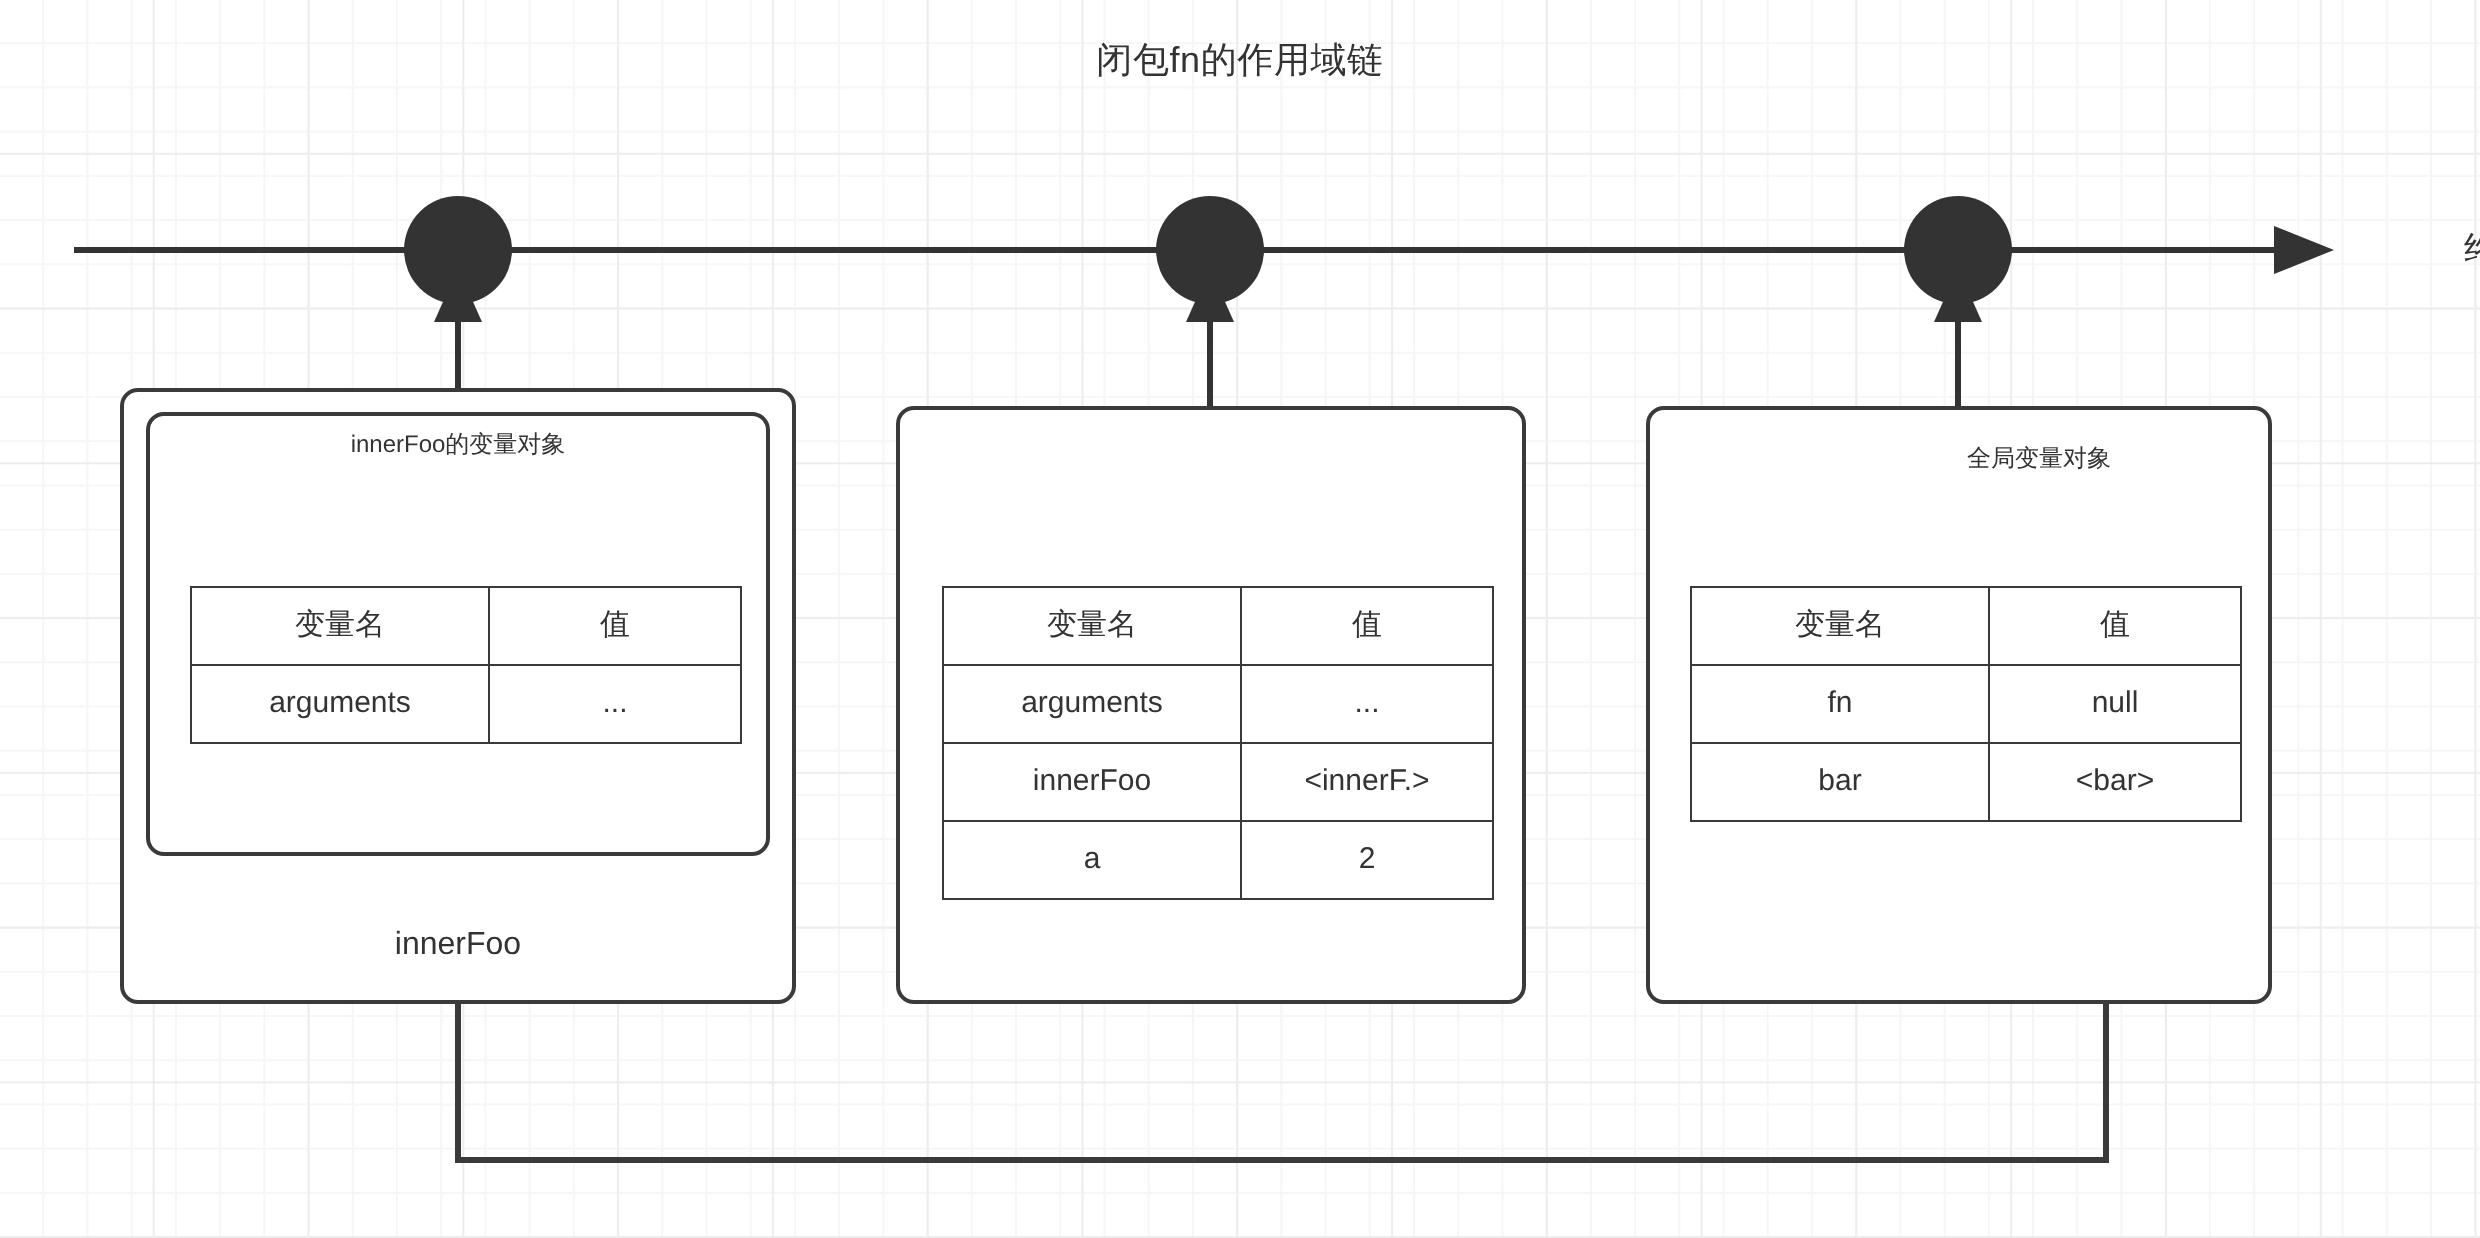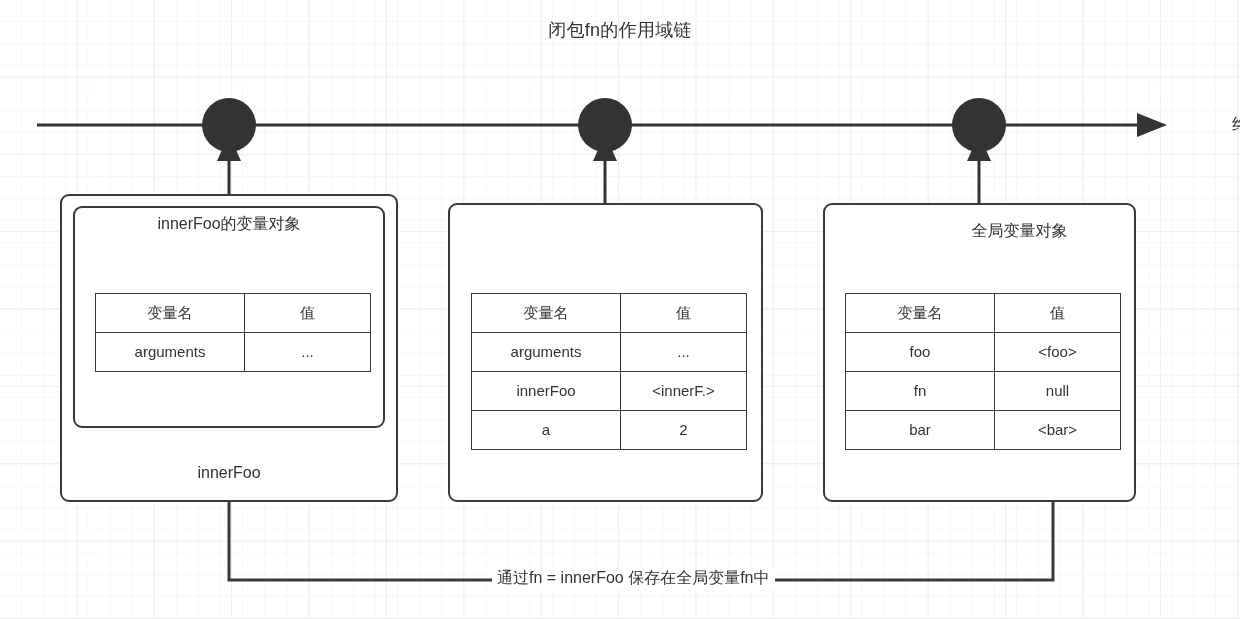--- a/index.html
+++ b/index.html
@@ -64,21 +64,21 @@
     box-sizing: border-box;
     border: 2px solid #3a3a3a;
     border-radius: 9px;
     background: #ffffff;
   }
   .box-title {
     position: absolute;
     left: 0;
     width: 100%;
     text-align: center;
-    font-size: 16px;
+    font-size: 12px;
     color: #333333;
   }
   .box-footer {
     position: absolute;
     left: 0;
     width: 100%;
     text-align: center;
     font-size: 16px;
     color: #333333;
   }
@@ -186,29 +186,24 @@
   <div class="scope-box" style="left:823px; top:203px; width:313px; height:299px;">
   </div>
   <div class="box-title" style="left:823px; top:221px; width:313px;margin-left:40px;">全局变量对象</div>
   <table class="vtable" style="left:845px; top:293px;">
     <tbody>
         <tr>
       <td class="col-name">变量名</td>
       <td class="col-val">值</td>
     </tr>
     <tr>
-      <td class="col-name">foo</td>
-      <td class="col-val">&lt;foo&gt;</td>
-    </tr>
-    <tr>
       <td class="col-name">fn</td>
       <td class="col-val">null</td>
     </tr>
     <tr>
       <td class="col-name">bar</td>
       <td class="col-val">&lt;bar&gt;</td>
     </tr>
   </tbody>
     </table>
 
-  <div class="link-label" style="left:492px;">通过fn = innerFoo 保存在全局变量fn中</div>
 
 </div>
 
 </body></html>

